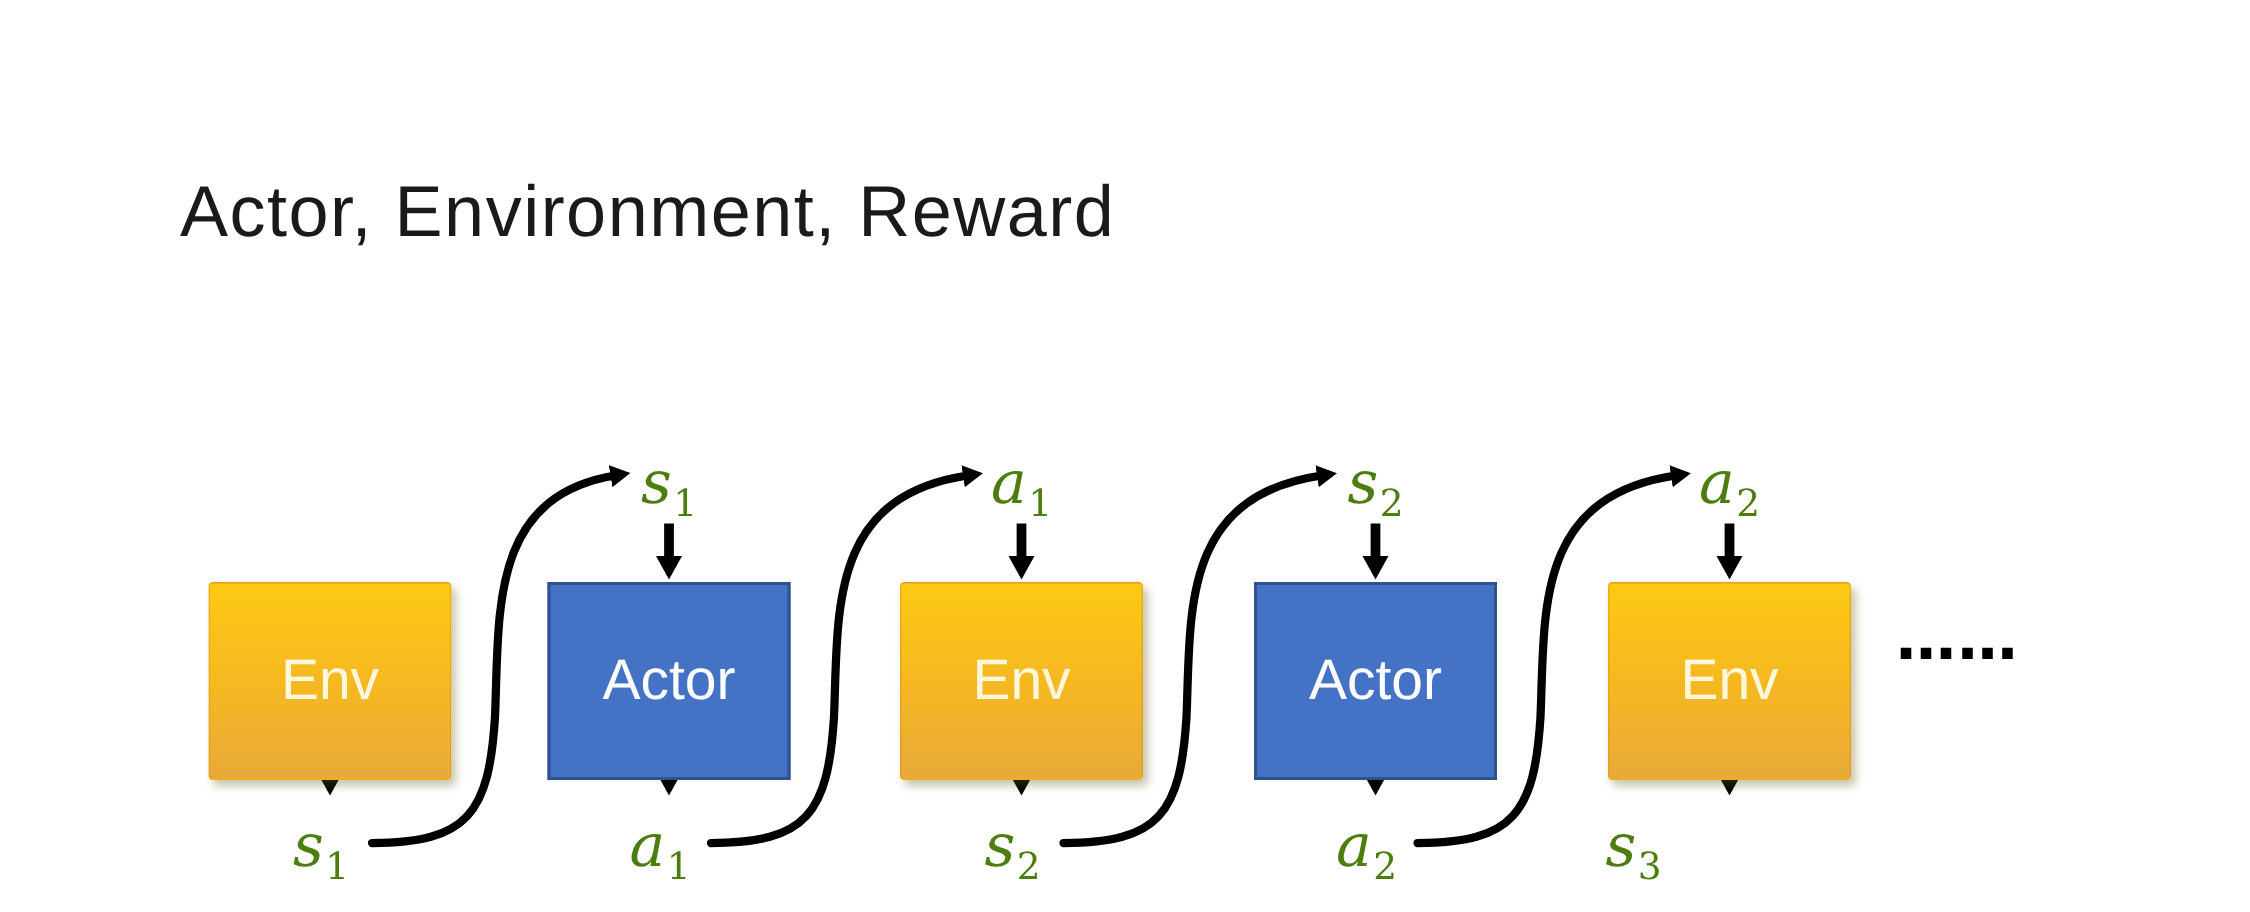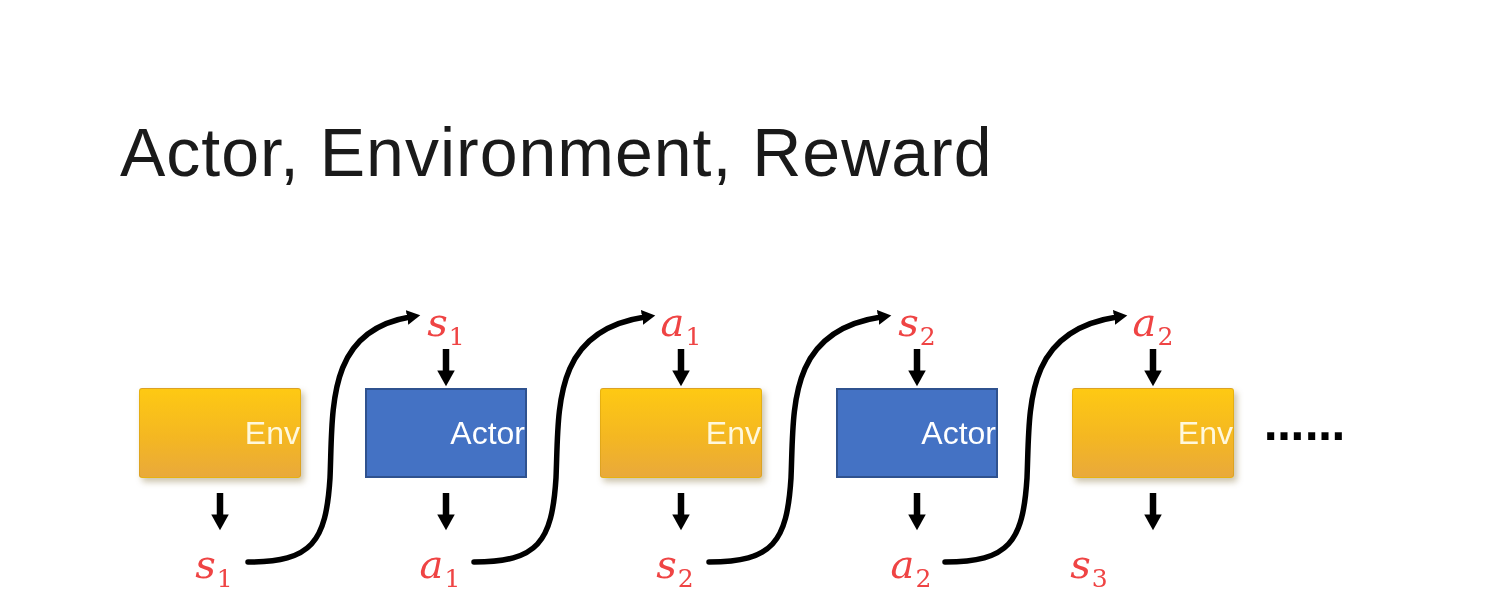--- a/index.html
+++ b/index.html
@@ -9,49 +9,49 @@
   }
   html,body{margin:0;padding:0;}
   body{background:#888;}
   .slide{
     position:relative; width:1500px; height:608px;
     background:var(--background); overflow:hidden;
     font-family:"Liberation Sans","DejaVu Sans",sans-serif;
   }
   .title{
     position:absolute; left:120px; top:118px;
-    font-size:68px; font-weight:300; letter-spacing:1px;
+    font-size:48px; font-weight:300; letter-spacing:1px;
     color:var(--title-text); line-height:1; white-space:nowrap;
   }
   .arrows{position:absolute; left:0; top:0; width:1500px; height:608px; pointer-events:none;}
   .arrows line, .arrows path.curve{stroke:var(--arrow); fill:none;}
   .arrows line{stroke-width:6.5;}
   .arrows path.curve{stroke-width:5.5; stroke-linecap:round;}
   .ah{fill:var(--arrow);}
   .box{
-    position:absolute; top:388px; width:162px; height:90px;
-    box-sizing:border-box; display:flex; align-items:center; justify-content:flex-end;
-    font-size:32px; line-height:1; user-select:none;
+    position:absolute; top:388px; width:162px; height:132px;
+    box-sizing:border-box; display:flex; align-items:center; justify-content:center;
+    font-size:38px; line-height:1; user-select:none;
   }
   .box.env{
     background:linear-gradient(180deg, var(--env-top) 0%, #F4B722 55%, var(--env-bottom) 100%);
     color:var(--env-text);
     border:1px solid rgba(205,150,10,.45);
     border-radius:3px;
     box-shadow:3px 4px 6px rgba(110,85,20,.35);
   }
   .box.actor{
     background:var(--actor-fill);
     border:2px solid var(--actor-border);
     color:var(--actor-text);
   }
   .mlabel{
     position:absolute; transform:translateX(-50%);
     font-family:"DejaVu Serif","Liberation Serif",serif;
-    color:#ef4444; white-space:nowrap; line-height:1;
+    color:#4d7c0f; white-space:nowrap; line-height:1;
   }
   .mlabel .v{font-style:italic; font-size:40px;}
   .mlabel .sub{font-size:25px; vertical-align:-9px; margin-left:1px;}
   .mlabel.toprow{top:302px;}
   .mlabel.bottomrow{top:544px;}
   .dots{
     position:absolute; left:1264px; top:406px;
     font-size:40px; font-weight:800; letter-spacing:1px; color:#000;
     font-family:"DejaVu Sans",sans-serif; line-height:1;
   }

